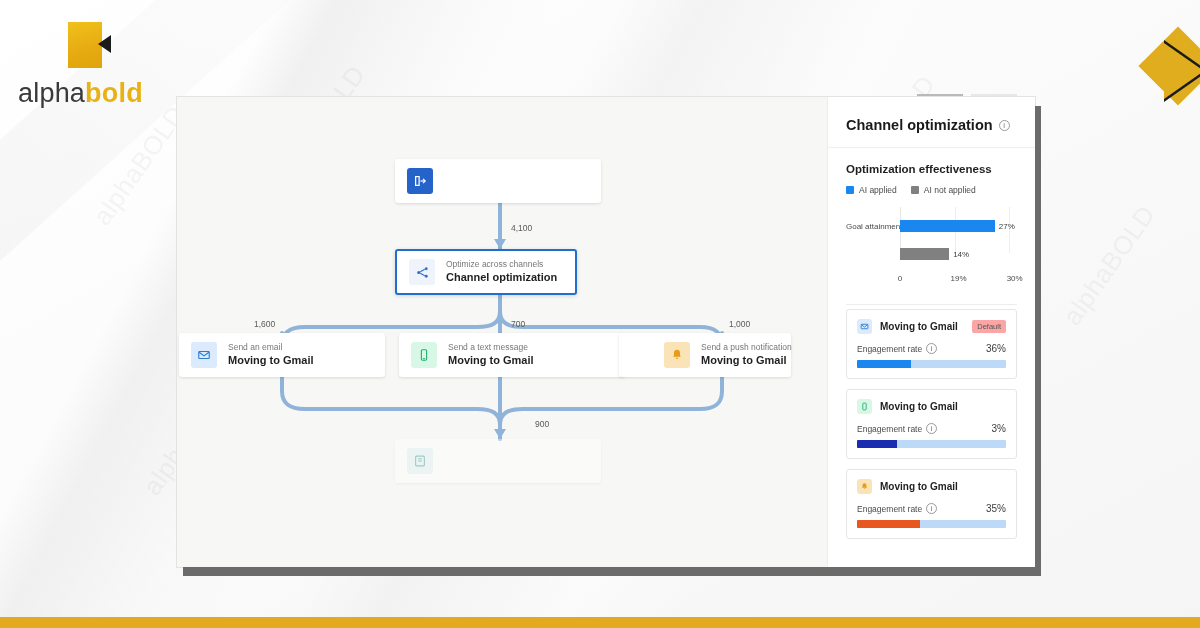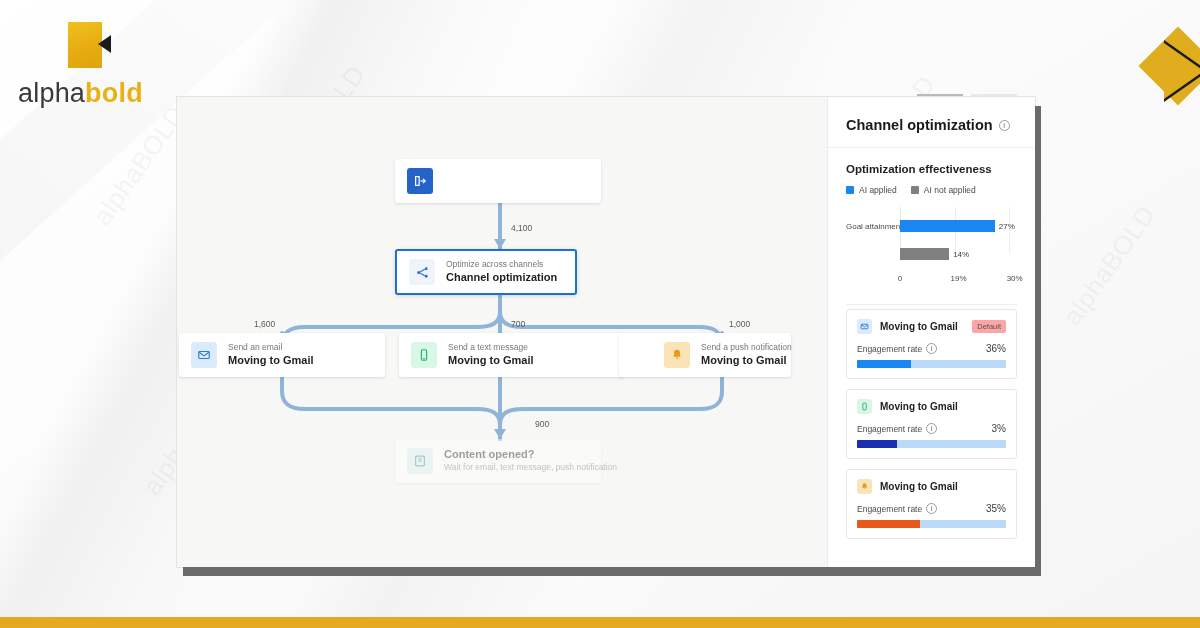--- a/index.html
+++ b/index.html
@@ -438,24 +438,20 @@
       </div>
 
       <div class="node node-wait">
         <div class="node-ico ico-wait">
           <svg width="14" height="14" viewBox="0 0 16 16" fill="none" stroke="#2f8f86" stroke-width="1.3">
             <rect x="3" y="2.5" width="10" height="11" rx="1.2"></rect>
               <path d="M6 5.5 h4"></path>
               <path d="M6 8 h4"></path>
           </svg>
         </div>
-        <div class="node-txt">
-          <div class="node-title">Content opened?</div>
-          <div class="node-sub">Wait for email, text message, push notification</div>
-        </div>
       </div>
 
       <div class="edge-label lbl-4100">4,100</div>
       <div class="edge-label lbl-1600">1,600</div>
       <div class="edge-label lbl-700">700</div>
       <div class="edge-label lbl-1000">1,000</div>
       <div class="edge-label lbl-900">900</div>
     </div>
 
     <div class="panel">

